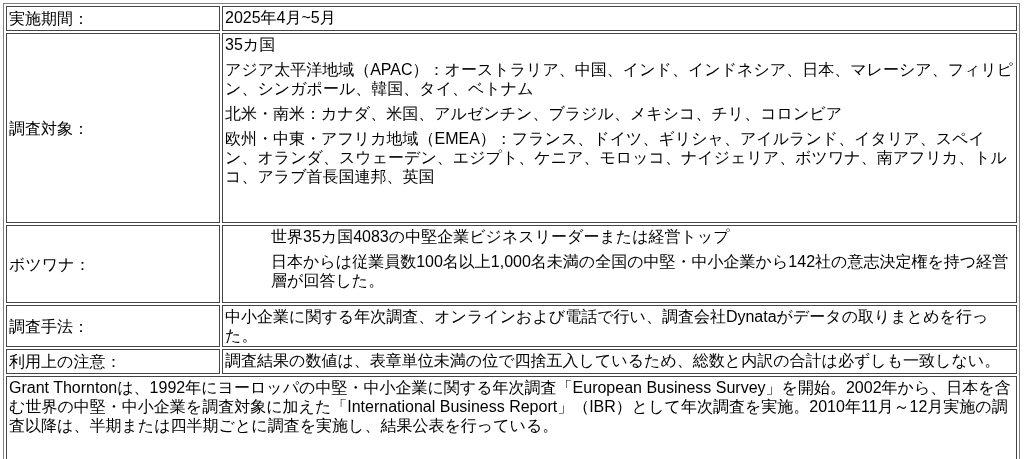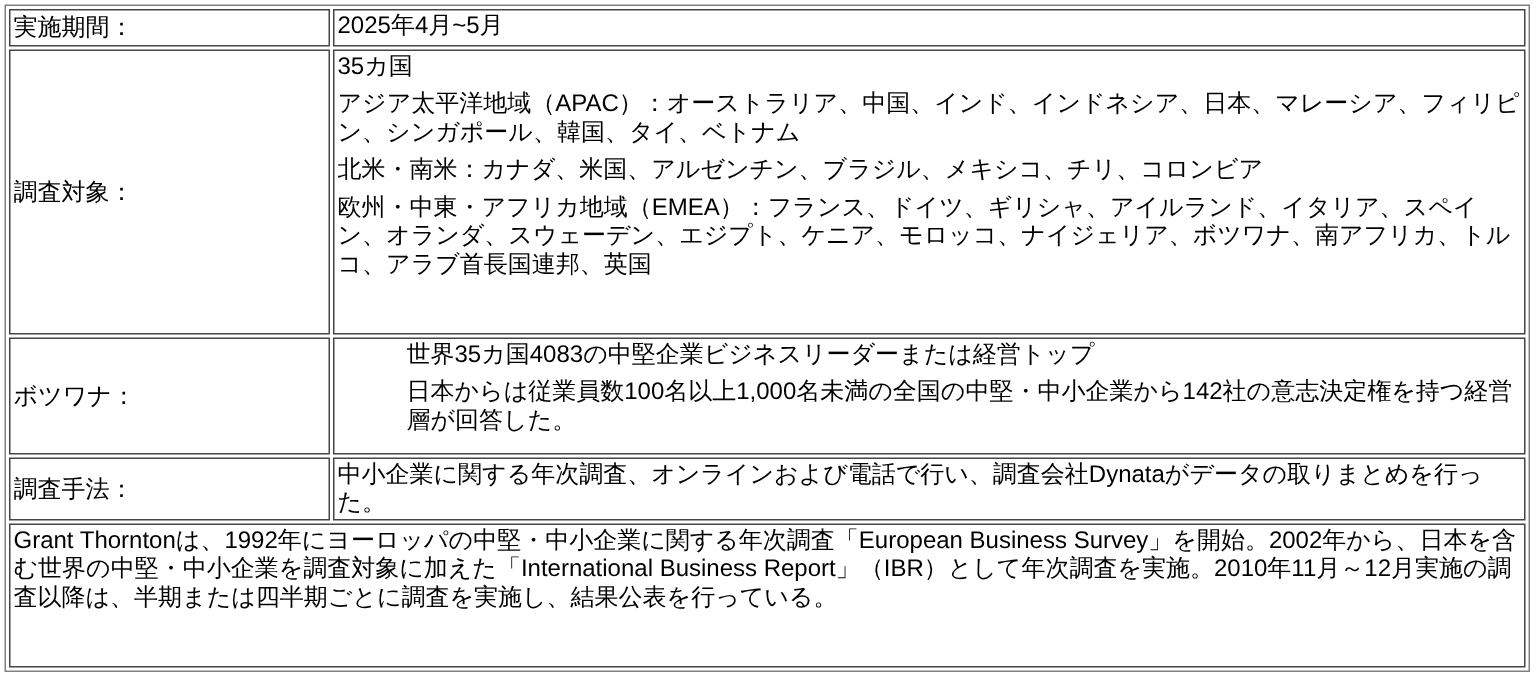--- a/index.html
+++ b/index.html
@@ -86,20 +86,26 @@
       </td>
     </tr>
 
     <tr class="row-method">
       <td class="label-cell">調査手法：</td>
       <td class="value-cell">
         <p>中小企業に関する年次調査、オンラインおよび電話で行い、調査会社Dynataがデータの取りまとめを行った。</p>
       </td>
     </tr>
 
+    <tr class="row-note">
+      <td class="label-cell">利用上の注意：</td>
+      <td class="value-cell">
+        <p>調査結果の数値は、表章単位未満の位で四捨五入しているため、総数と内訳の合計は必ずしも一致しない。</p>
+      </td>
+    </tr>
 
     <tr class="row-footnote">
       <td class="footnote-cell" colspan="2">
         <p>Grant Thorntonは、1992年にヨーロッパの中堅・中小企業に関する年次調査「European Business Survey」を開始。2002年から、日本を含む世界の中堅・中小企業を調査対象に加えた「International Business Report」（IBR）として年次調査を実施。2010年11月～12月実施の調査以降は、半期または四半期ごとに調査を実施し、結果公表を行っている。</p>
       </td>
     </tr>
   </tbody>
 </table>
 
 </body></html>

